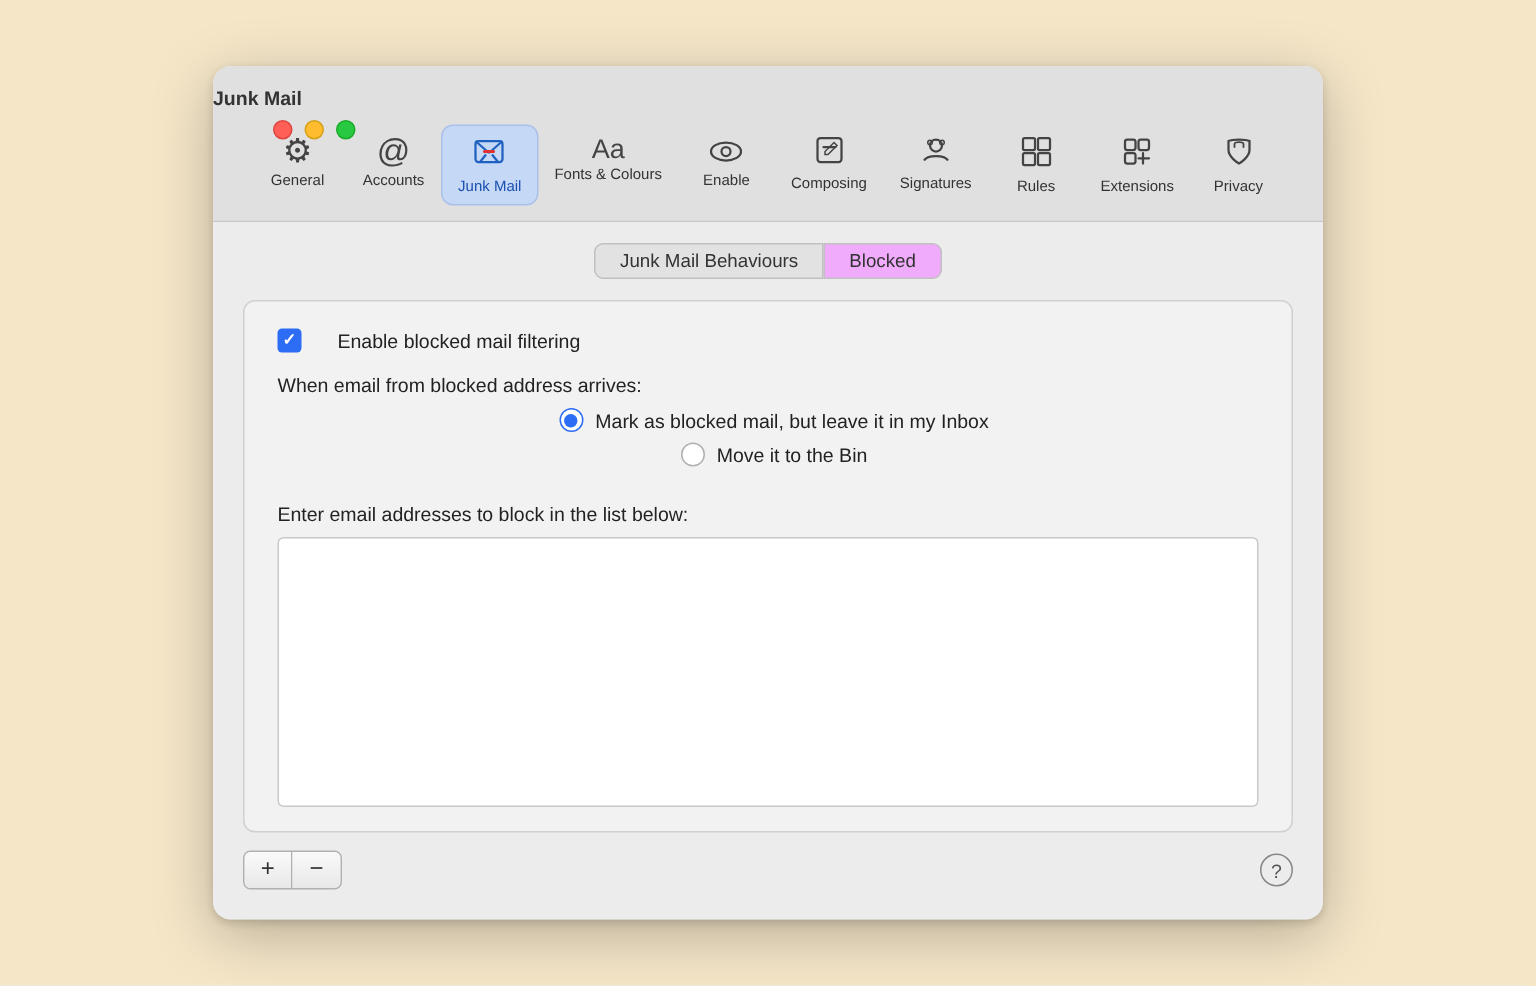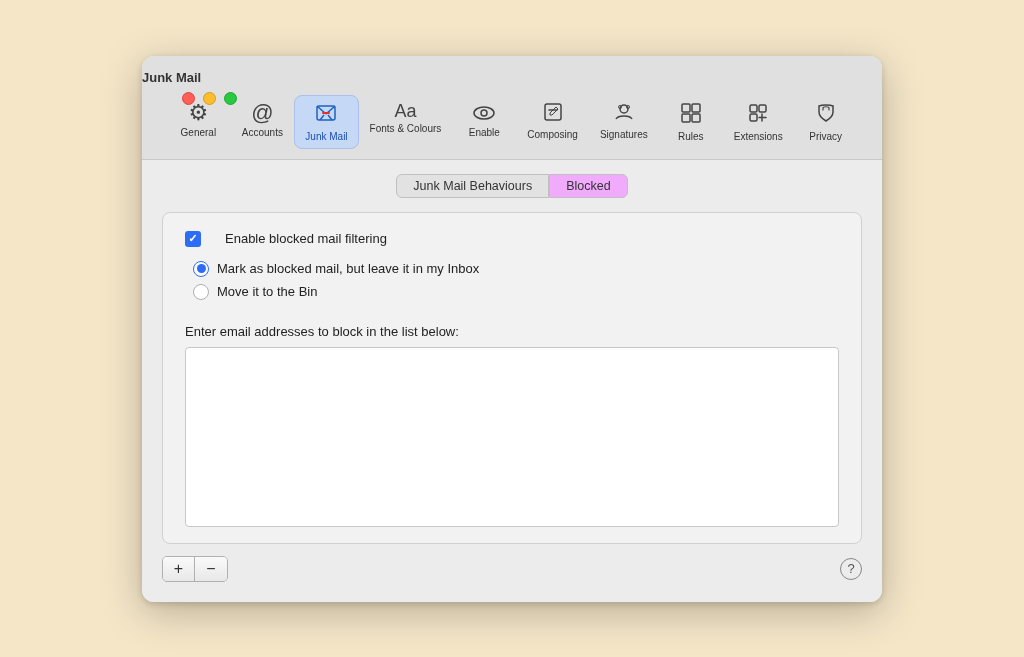--- a/index.html
+++ b/index.html
@@ -183,20 +183,21 @@
       color: #222;
       margin-bottom: 8px;
     }
 
     .radio-group {
       margin-left: 8px;
       margin-bottom: 24px;
       display: flex;
       flex-direction: column;
       gap: 7px;
+      align-items: center;
     }
 
     .radio-row {
       display: flex;
       align-items: center;
       gap: 8px;
     }
 
     .radio-custom {
       width: 16px;
@@ -404,20 +405,21 @@
       <button class="tab-btn">Junk Mail Behaviours</button>
       <button class="tab-btn active">Blocked</button>
     </div>
 
     <div class="panel">
       <div class="checkbox-row">
         <div class="checkbox-custom"></div>
         <span class="checkbox-label">Enable blocked mail filtering</span>
       </div>
 
+      <div class="section-label">When email from blocked address arrives:</div>
 
       <div class="radio-group">
         <div class="radio-row">
           <div class="radio-custom selected"></div>
           <span class="radio-label">Mark as blocked mail, but leave it in my Inbox</span>
         </div>
         <div class="radio-row">
           <div class="radio-custom"></div>
           <span class="radio-label">Move it to the Bin</span>
         </div>

